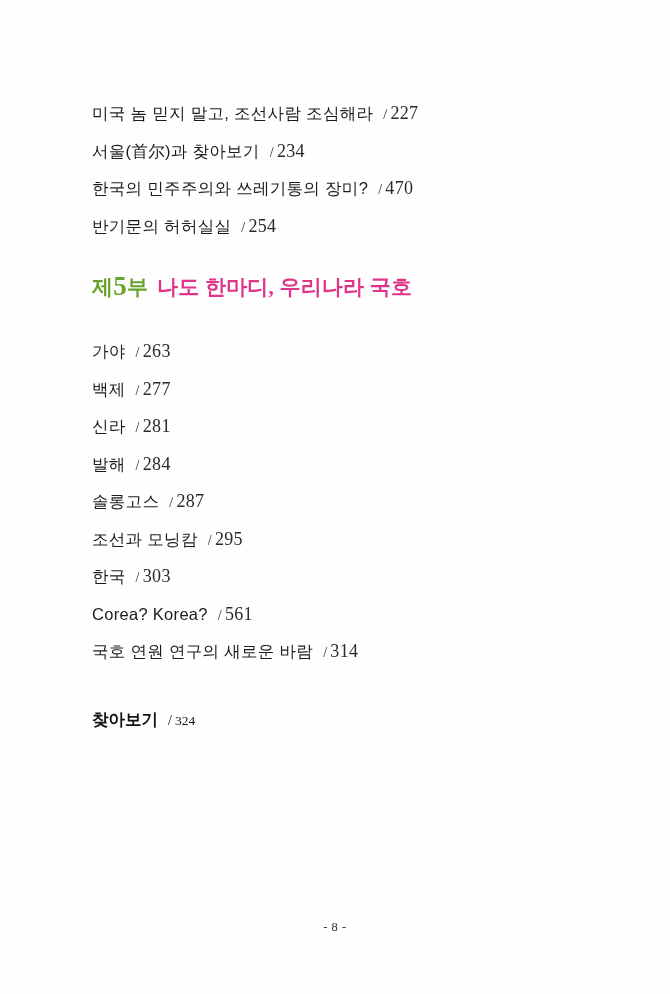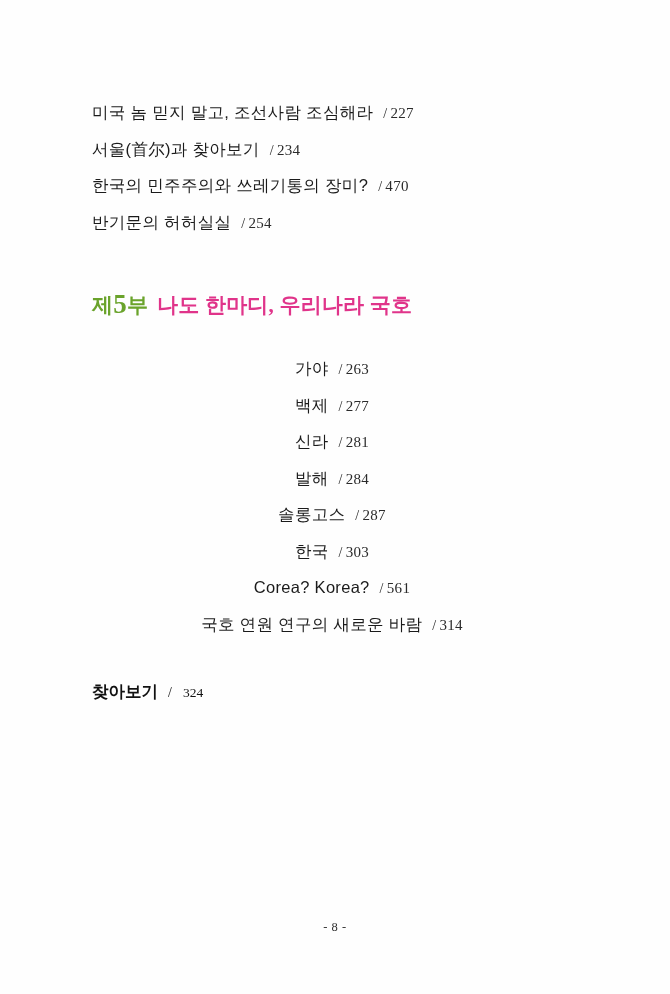--- a/index.html
+++ b/index.html
@@ -40,26 +40,26 @@
   .toc-entry .ttl {
     font-family: Liberation Sans, sans-serif;
   }
   .toc-entry .sep {
     font-size: 14px;
     color: #2a2a2a;
     padding-left: 10px;
     padding-right: 3px;
   }
   .toc-entry .pg {
-    font-size: 15px;
+    font-size: 18px;
     color: #2a2a2a;
     font-family: "Liberation Serif", "DejaVu Serif", serif;
   }
   .part-heading {
-    margin-top: 58px;
+    margin-top: 36px;
     margin-bottom: 40px;
     font-weight: bold;
     font-size: 21px;
     white-space: nowrap;
     letter-spacing: 0.2px;
   }
   .part-heading .p-pre {
     color: #6aa32b;
   }
   .part-heading .p-num {
@@ -69,39 +69,37 @@
   }
   .part-heading .p-post {
     color: #6aa32b;
   }
   .part-heading .p-title {
     color: #e0348a;
     padding-left: 9px;
   }
   .section-2 {
     margin-top: 0;
-    text-align: center;
   }
   .index-entry {
     margin-top: 48px;
     font-size: 16.5px;
     font-weight: bold;
     white-space: nowrap;
     color: #111111;
   }
   .index-entry .sep {
     font-weight: normal;
     font-size: 14px;
     padding-left: 10px;
     padding-right: 3px;
   }
   .index-entry .pg {
     font-weight: normal;
     font-size: 13.5px;
-    margin-left: 8px;
   }
   .folio {
     position: absolute;
     left: 0;
     top: 920px;
     width: 670px;
     text-align: center;
     font-size: 12.5px;
     color: #333333;
     letter-spacing: 0.5px;
@@ -142,20 +140,23 @@
       <div class="toc-entry">
         <span class="ttl">신라</span><span class="sep">/</span><span class="pg">281</span>
       </div>
       <div class="toc-entry">
         <span class="ttl">발해</span><span class="sep">/</span><span class="pg">284</span>
       </div>
       <div class="toc-entry">
         <span class="ttl">솔롱고스</span><span class="sep">/</span><span class="pg">287</span>
       </div>
       <div class="toc-entry">
+        <span class="ttl">조선과 모닝캄</span><span class="sep">/</span><span class="pg">295</span>
+      </div>
+      <div class="toc-entry">
         <span class="ttl">한국</span><span class="sep">/</span><span class="pg">303</span>
       </div>
       <div class="toc-entry">
         <span class="ttl">Corea? Korea?</span><span class="sep">/</span><span class="pg">561</span>
       </div>
       <div class="toc-entry">
         <span class="ttl">국호 연원 연구의 새로운 바람</span><span class="sep">/</span><span class="pg">314</span>
       </div>
     </div>
 

